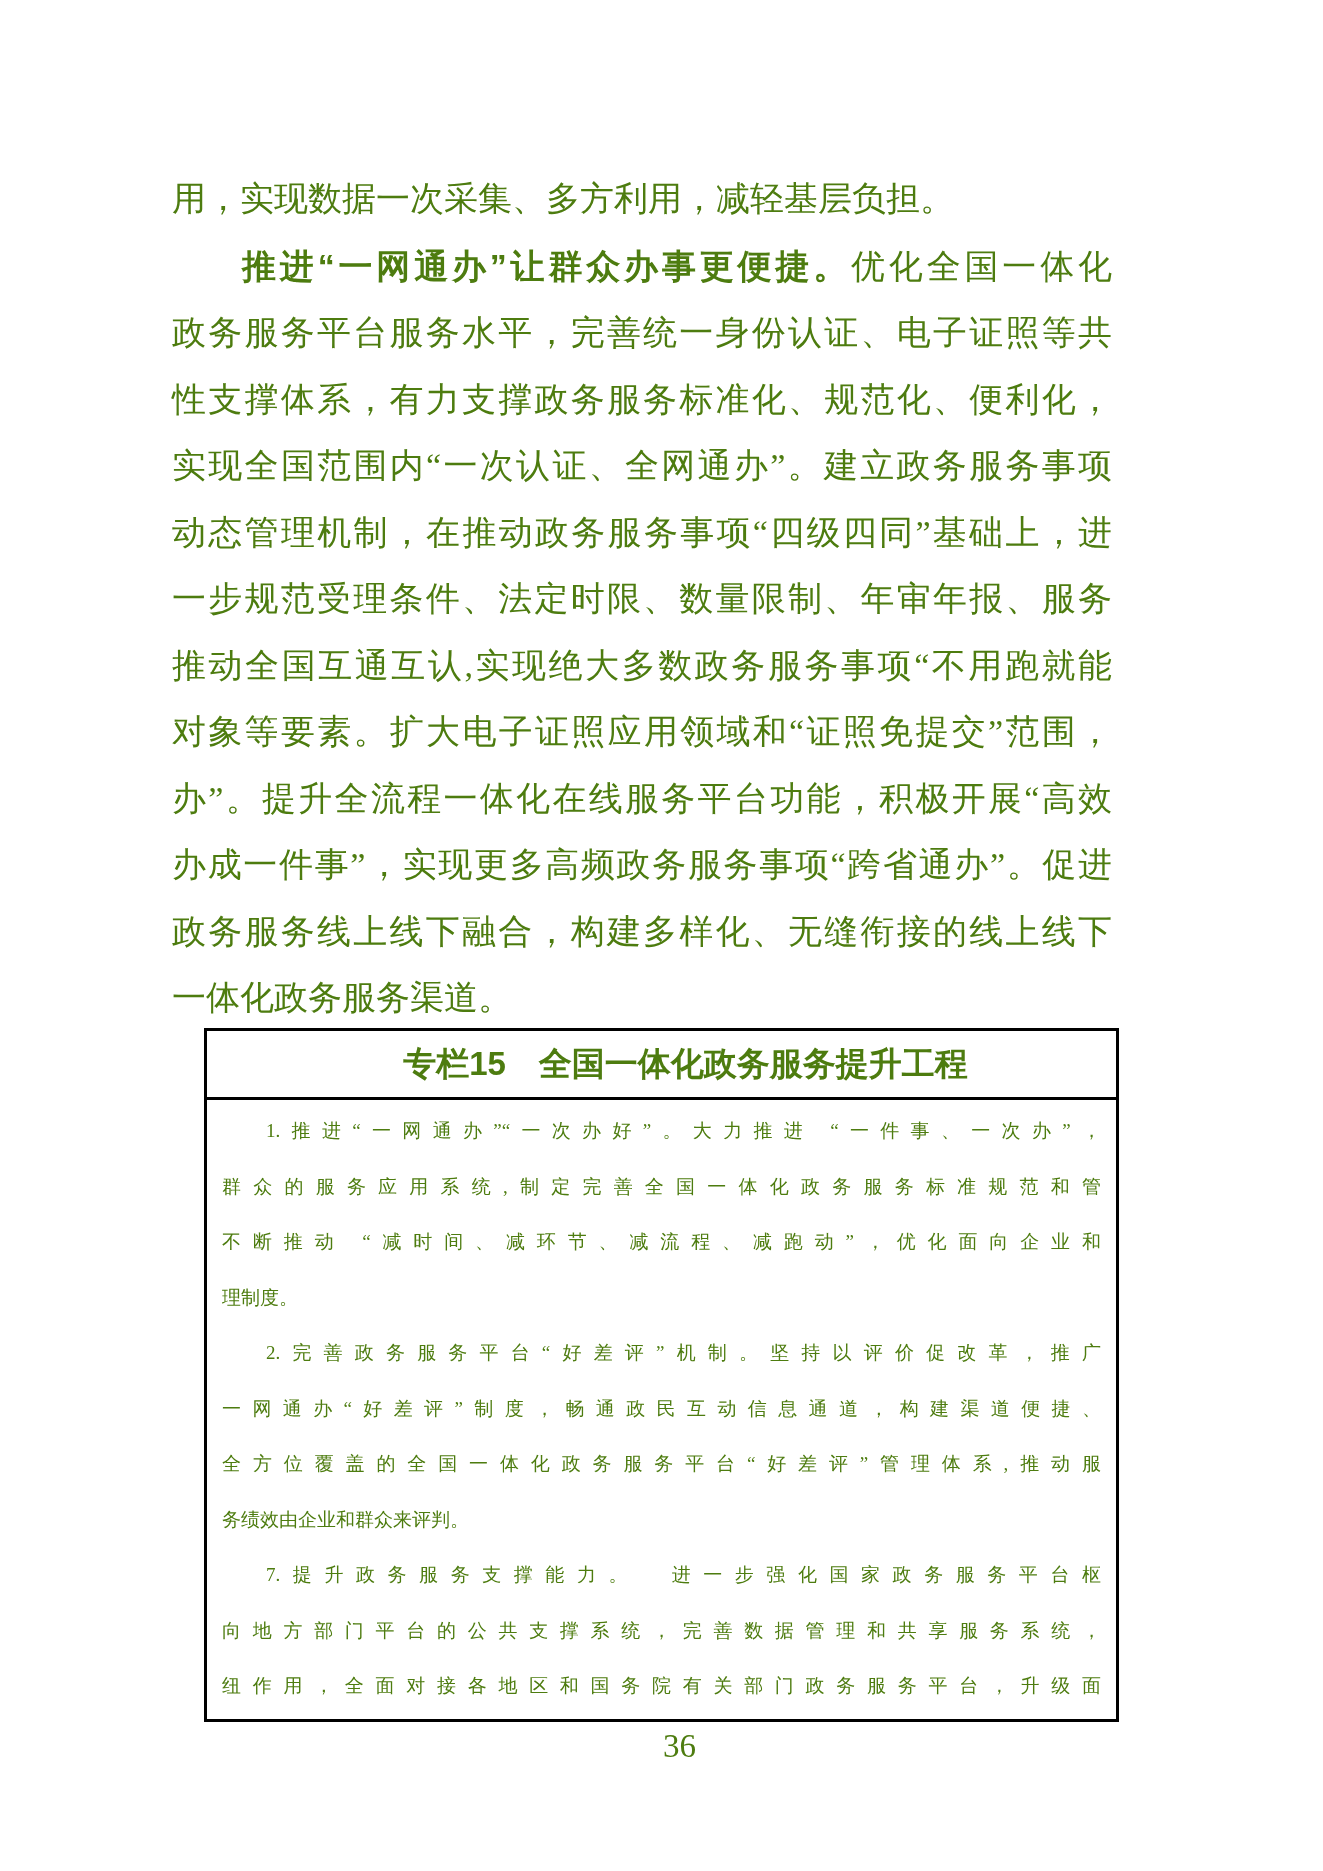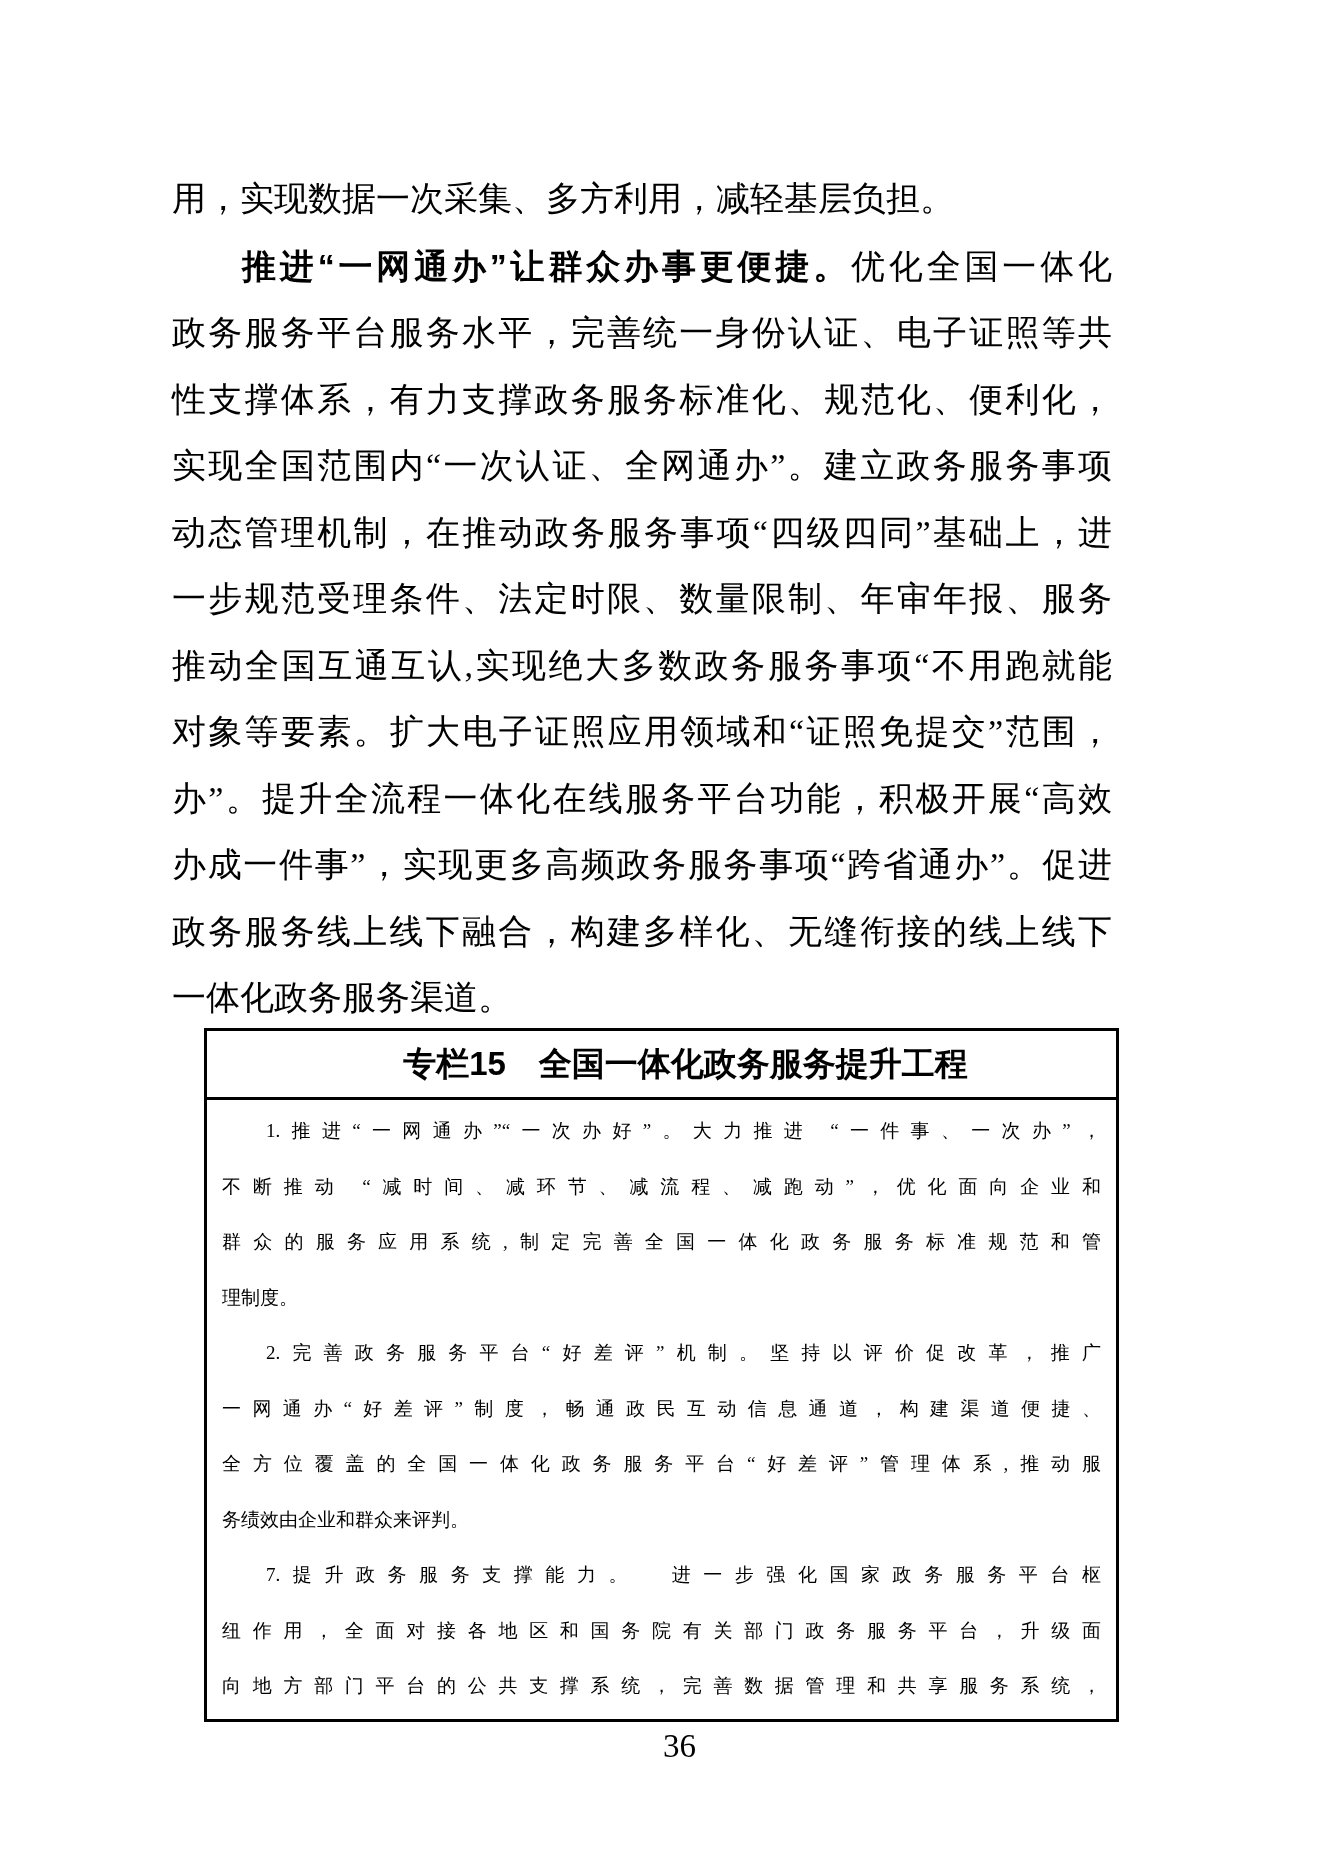--- a/index.html
+++ b/index.html
@@ -2,21 +2,21 @@
 <html><head>
 <meta charset="utf-8">
 <style>
   html, body { margin: 0; padding: 0; background: #e8e8e8; }
   .page {
     position: relative;
     width: 1323px;
     height: 1871px;
     background: #ffffff;
     font-family: "Liberation Serif", "DejaVu Serif", serif;
-    color: #000000;
+    color: #4d7c0f;
     overflow: hidden;
     margin: 0 auto;
   }
   
   .body-text {
     position: absolute;
     left: 172px;
     top: 166px;
     width: 940px;
     font-size: 34px;
@@ -98,28 +98,28 @@
     <div class="bline"><span>政务服务线上线下融合，构建多样化、无缝衔接的线上线下</span></div>
     <div class="bline end"><span>一体化政务服务渠道。</span></div>
   </div>
 
   <div class="panel">
     <div class="panel-header">
         <span>专栏15　全国一体化政务服务提升工程</span>
       </div>
     <div class="panel-body">
       <div class="pline indent"><span>1.推进“一网通办”“一次办好”。大力推进 “一件事、一次办”，</span></div>
+      <div class="pline"><span>群众的服务应用系统,制定完善全国一体化政务服务标准规范和管</span></div>
       <div class="pline"><span>不断推动 “减时间、减环节、减流程、减跑动”，优化面向企业和</span></div>
-      <div class="pline"><span>群众的服务应用系统,制定完善全国一体化政务服务标准规范和管</span></div>
       <div class="pline end"><span>理制度。</span></div>
       <div class="pline indent"><span>2.完善政务服务平台“好差评”机制。坚持以评价促改革，推广</span></div>
       <div class="pline"><span>一网通办“好差评”制度，畅通政民互动信息通道，构建渠道便捷、</span></div>
       <div class="pline"><span>全方位覆盖的全国一体化政务服务平台“好差评”管理体系,推动服</span></div>
       <div class="pline end"><span>务绩效由企业和群众来评判。</span></div>
       <div class="pline indent"><span>7.提升政务服务支撑能力。　进一步强化国家政务服务平台枢</span></div>
+      <div class="pline"><span>向地方部门平台的公共支撑系统，完善数据管理和共享服务系统，</span></div>
       <div class="pline"><span>纽作用，全面对接各地区和国务院有关部门政务服务平台，升级面</span></div>
-      <div class="pline"><span>向地方部门平台的公共支撑系统，完善数据管理和共享服务系统，</span></div>
     </div>
   </div>
 
   <div class="page-number"><span class="num">36</span></div>
 
 </div>
 
 </body></html>

